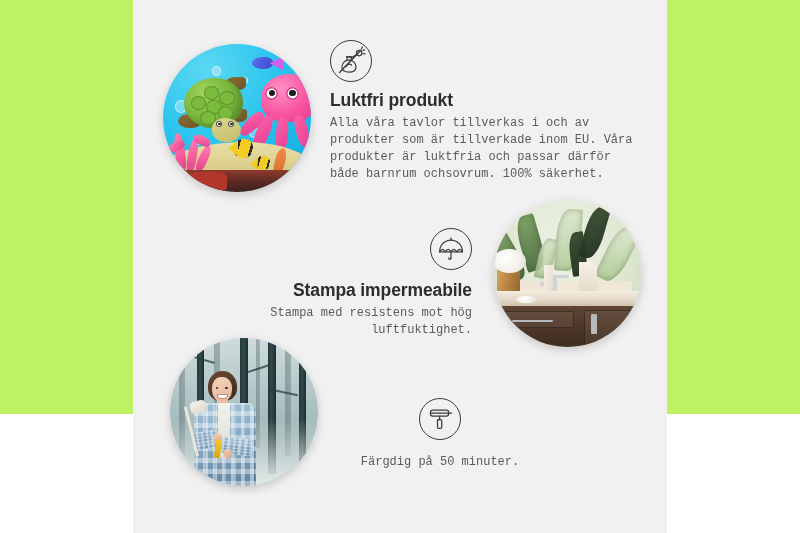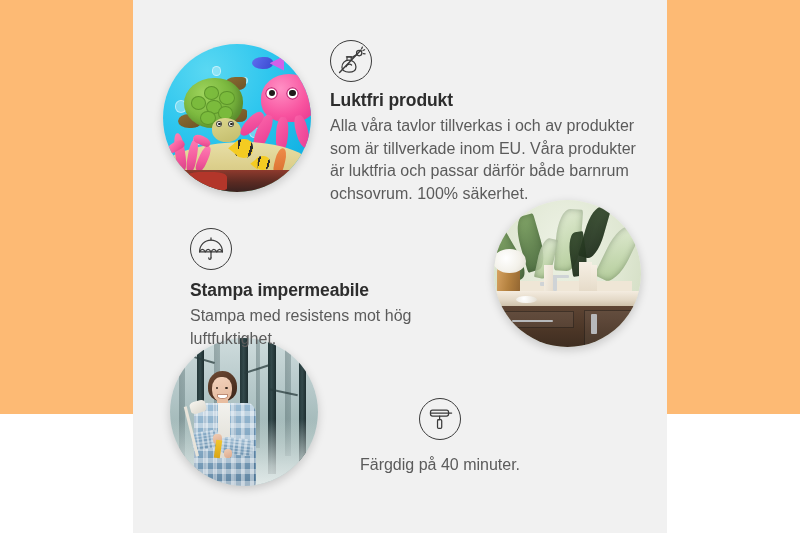--- a/index.html
+++ b/index.html
@@ -9,21 +9,21 @@
     height: 533px;
     background: #ffffff;
     font-family: "Liberation Sans", sans-serif;
     overflow: hidden;
   }
 
   #stage {
     position: relative;
     width: 800px;
     height: 414px;
-    background: #fdba74;
+    background: #bef264;
   }
 
   
   #panel {
     position: absolute;
     left: 133px;
     top: 0;
     width: 534px;
     height: 533px;
     background: #f1f1f1;
@@ -409,40 +409,41 @@
 
   .f-title {
     margin: 0;
     font-size: 17.5px;
     font-weight: bold;
     color: #2d2d2d;
     letter-spacing: -0.1px;
   }
   .f-desc {
     margin: 4px 0 0 0;
-    font-size: 16px;
+    font-size: 12px;
     line-height: 1.42;
     color: #5b5b5b;
+    font-family: Liberation Mono, monospace;
   }
 
   
   #feature-odourless {
     left: 330px;
     top: 40px;
     width: 310px;
     text-align: left;
   }
   #feature-odourless .f-icon { position: relative; margin-bottom: 8px; }
 
   
   #feature-waterproof {
-    left: 190px;
+    left: 196px;
     top: 228px;
     width: 276px;
-    text-align: left;
+    text-align: right;
   }
   #feature-waterproof .f-icon {
     position: relative;
     display: inline-block;
     margin-bottom: 6px;
   }
 
   
   #feature-assembly {
     left: 300px;
@@ -652,16 +653,16 @@
 
         <path d="M11.0 14.8 L30.0 14.8"></path>
 
         <path d="M20.6 18.0 L20.6 21.6 L19.0 21.6"></path>
 
         <rect x="18.4" y="21.6" width="4.4" height="9.2" rx="1.2"></rect>
 
         <path d="M30.0 14.8 L33.2 14.8"></path>
       </svg>
     </div>
-    <div class="f-desc">Färgdig på 40 minuter.</div>
+    <div class="f-desc">Färgdig på 50 minuter.</div>
   </div>
 
 </div>
 
 </body></html>

